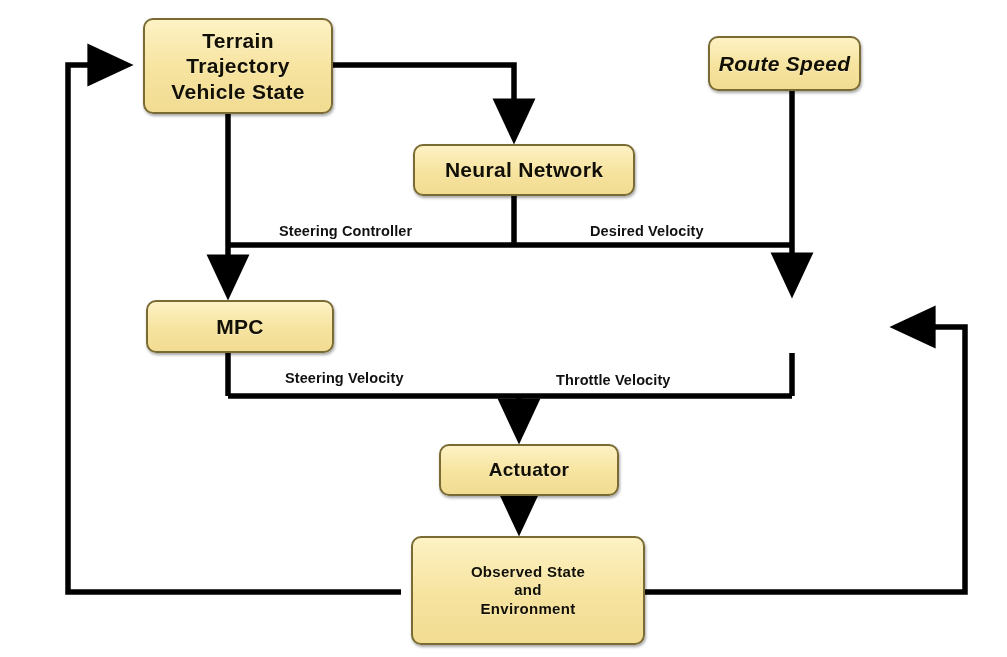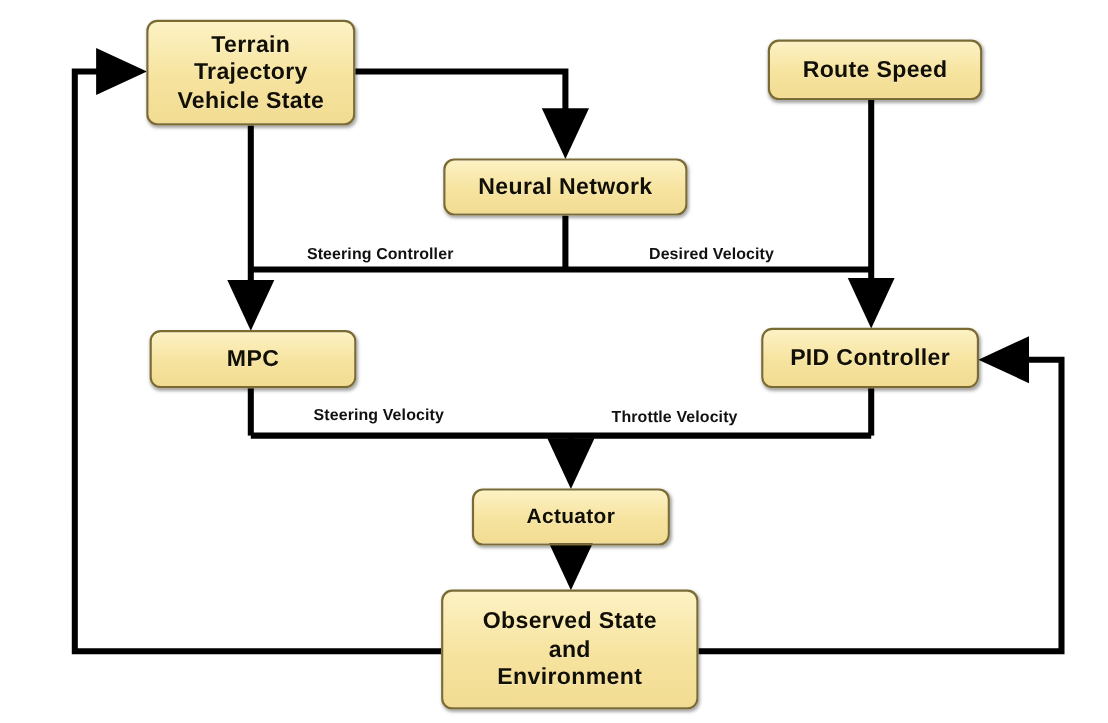--- a/index.html
+++ b/index.html
@@ -34,45 +34,46 @@
     background: linear-gradient(180deg, #fdf2c4 0%, #f6e39e 55%, #f2dc93 100%);
     box-shadow: 1px 2px 3px rgba(0,0,0,0.35);
     display: flex;
     align-items: center;
     justify-content: center;
     text-align: center;
     color: #120f04;
     font-weight: bold;
     letter-spacing: 0.3px;
     z-index: 5;
+    margin-left: 10px;
   }
   .node .node-label {
     display: block;
     line-height: 1.22;
     white-space: pre-line;
     text-shadow: 0 1px 0 rgba(255,255,255,0.35);
   }
   .edge-label {
     position: absolute;
     color: #111111;
     font-weight: bold;
     font-size: 14.5px;
     letter-spacing: 0.1px;
     white-space: nowrap;
     z-index: 6;
     background: transparent;
   }
   
   #node-terrain      { left:133px; top:18px;  width:190px; height:96px;  font-size:21px; }
-  #node-route-speed  { left:698px; top:36px;  width:195px; height:55px;  font-size:21px; }
+  #node-route-speed  { left:698px; top:36px;  width:153px; height:55px;  font-size:21px;font-style:italic; }
   #node-neural       { left:403px; top:144px; width:222px; height:52px;  font-size:21px; }
   #node-mpc          { left:136px; top:300px; width:188px; height:53px;  font-size:21px; }
   #node-pid          { left:692px; top:298px; width:198px; height:55px;  font-size:21px; }
   #node-actuator     { left:429px; top:444px; width:180px; height:52px;  font-size:19px; }
-  #node-observed     { left:401px; top:536px; width:234px; height:109px; font-size:21px; }
+  #node-observed     { left:401px; top:536px; width:234px; height:109px; font-size:15px; }
 </style>
 </head>
 <body>
 
 <div id="canvas">
 
   <svg id="wires" viewBox="0 0 1007 657" width="1007" height="657" xmlns="http://www.w3.org/2000/svg">
     <defs>
       <marker id="arrow" markerWidth="9" markerHeight="9" refX="7.2" refY="4.5" orient="auto" markerUnits="strokeWidth">
         <path d="M0,0.6 L8.4,4.5 L0,8.4 z" fill="#000000"></path>
@@ -119,23 +120,20 @@
   </div>
 
   <div class="node" id="node-mpc">
     <span class="node-label">MPC</span>
   </div>
 
   <div class="node" id="node-neural">
     <span class="node-label">Neural  Network</span>
   </div>
 
-  <div class="node" id="node-pid">
-    <span class="node-label">PID Controller</span>
-  </div>
 
   <div class="node" id="node-actuator">
     <span class="node-label">Actuator</span>
   </div>
 
   <div class="node" id="node-observed">
     <span class="node-label">Observed State
 and
 Environment</span>
   </div>

